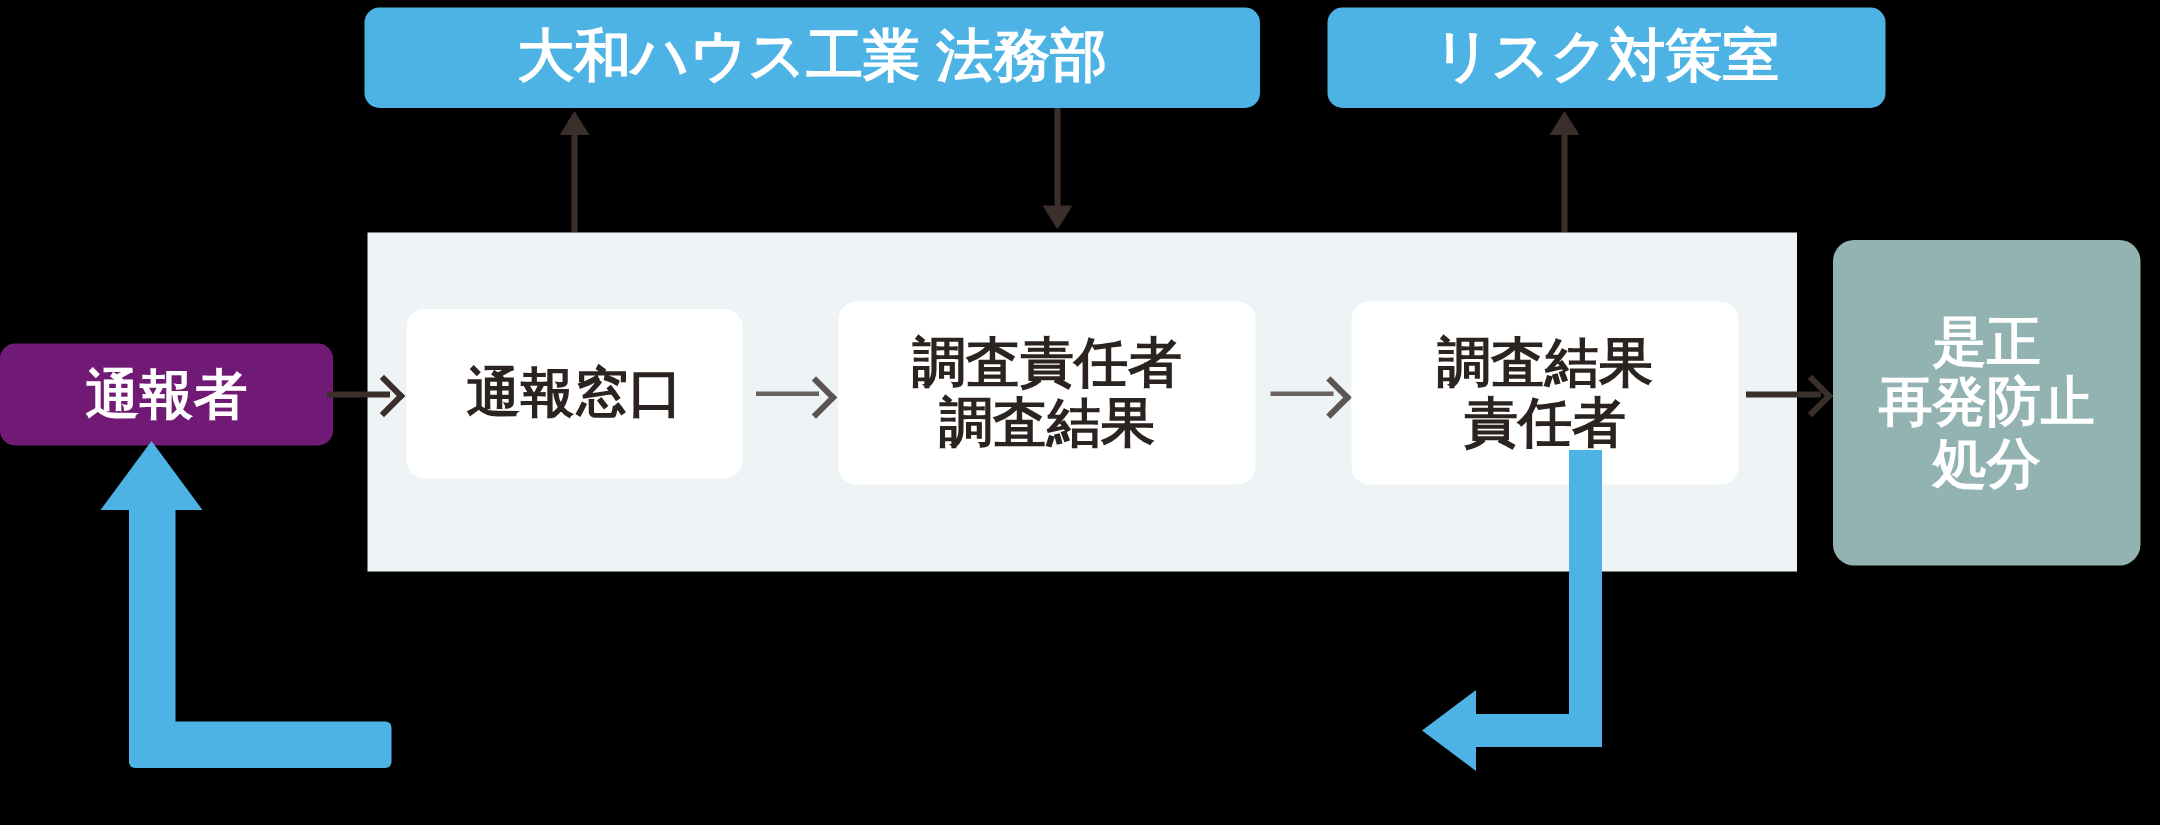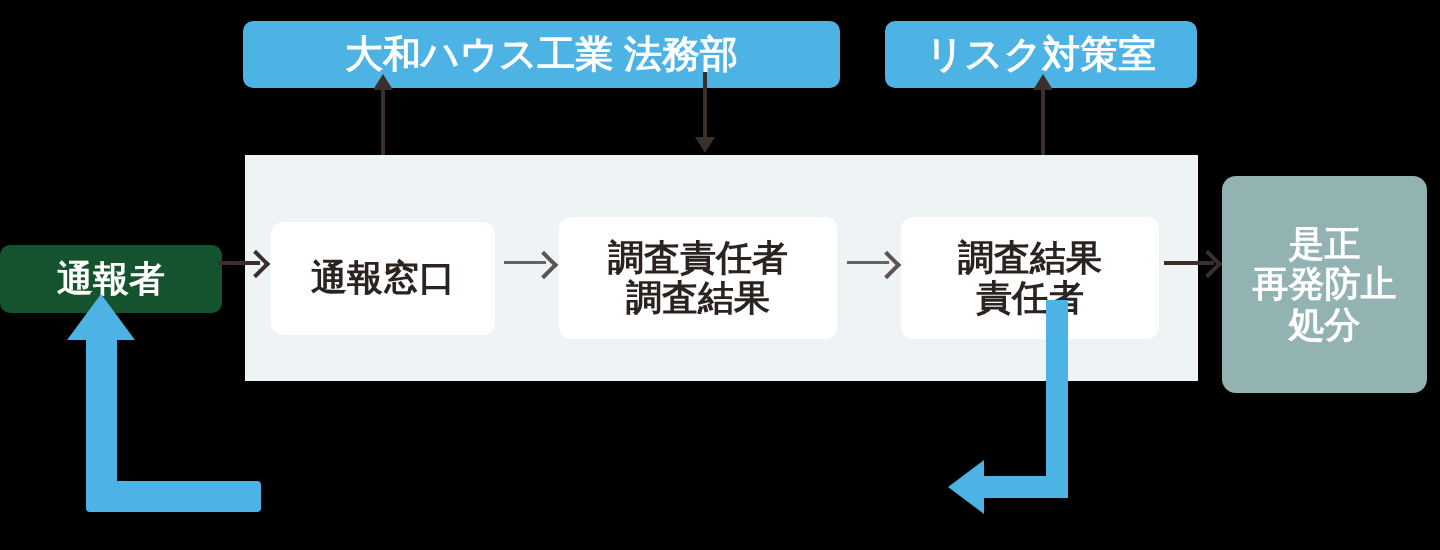--- a/index.html
+++ b/index.html
@@ -19,32 +19,31 @@
   
   .box {
     position: absolute;
     box-sizing: border-box;
     display: flex;
     flex-direction: column;
     justify-content: center;
     text-align: center;
     line-height: 1.12;
     white-space: pre-line;
-    margin-top: 16px;
   }
 
   .box-blue-light {
     background: #4cb3e4;
     color: #ffffff;
     border-radius: 10px;
     font-weight: 700;
   }
 
   .box-blue-strong {
-    background: #14532d;
+    background: #701a75;
     color: #ffffff;
     border-radius: 10px;
     font-weight: 700;
   }
 
   .box-white {
     background: #ffffff;
     color: #2b2320;
     border-radius: 12px;
     font-weight: 600;
@@ -127,21 +126,21 @@
 </style>
 </head>
 <body>
 
 <div id="canvas">
 
   <div class="box box-blue-light" style="left:243px; top:5px; width:597px; height:67px; font-size:38px;">
     <span>大和ハウス工業 法務部</span>
   </div>
 
-  <div class="box box-blue-light" style="left:885px; top:5px; width:312px; height:67px; font-size:38px;">
+  <div class="box box-blue-light" style="left:885px; top:5px; width:372px; height:67px; font-size:38px;">
     <span>リスク対策室</span>
   </div>
 
   <div class="thin-line v" style="left:381px; top:88px; height:67px;"></div>
   <div class="thin-head up" style="left:373px; top:74px;"></div>
 
   <div class="thin-line v" style="left:703px; top:72px; height:67px;"></div>
   <div class="thin-head down" style="left:695px; top:137px;"></div>
 
   <div class="thin-line v" style="left:1041px; top:88px; height:67px;"></div>

